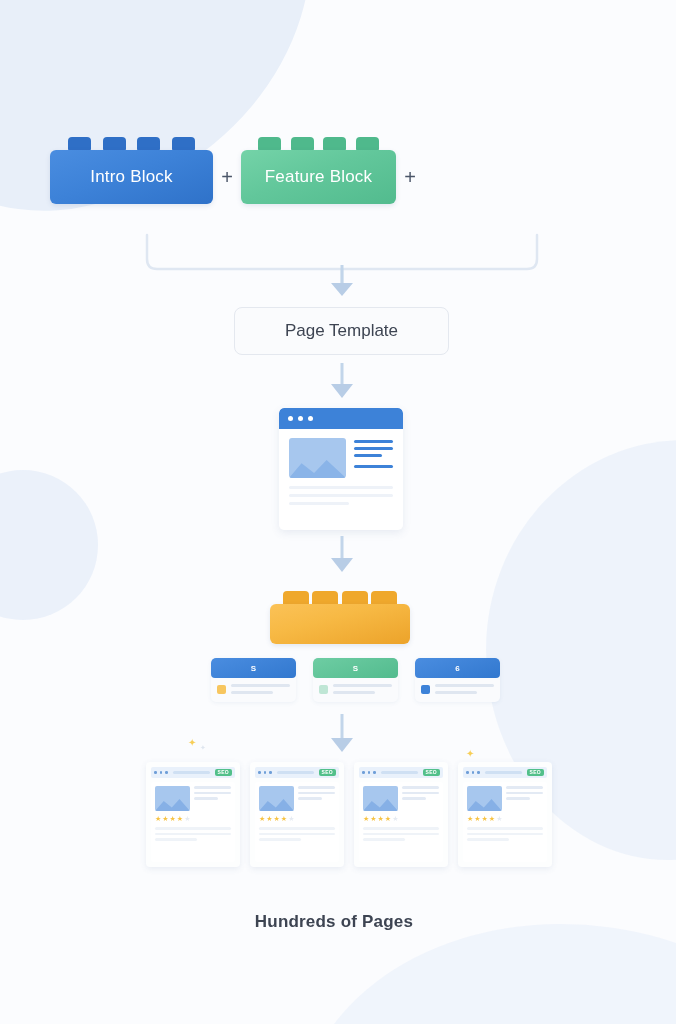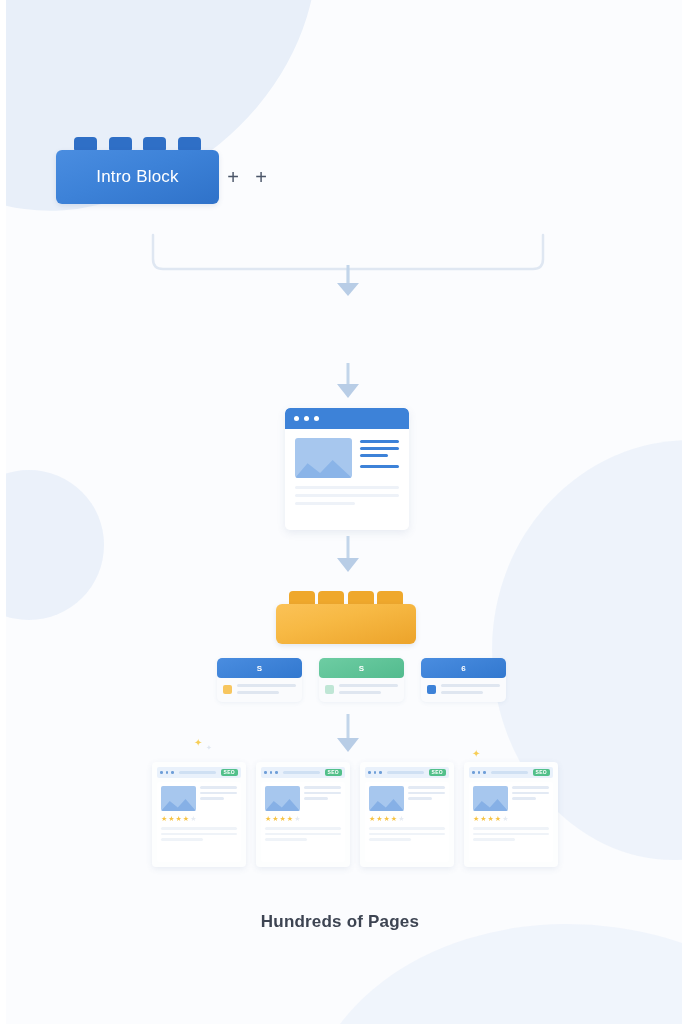--- a/index.html
+++ b/index.html
@@ -6,21 +6,20 @@
   html, body {
     width: 683px; height: 1024px;
     font-family: "Liberation Sans", sans-serif;
     overflow: hidden;
   }
   #stage {
     position: relative;
     width: 676px; height: 1024px;
     background: #fbfcfe;
     overflow: hidden;
-    margin-left: 6px;
   }
 
   
   .blob { position: absolute; pointer-events: none; }
   #blob-topleft {
     left: -150px; top: -230px;
     width: 470px; height: 430px;
     background: #e8eff9;
     border-radius: 52% 48% 60% 40% / 58% 42% 58% 42%;
     transform: rotate(-14deg);
@@ -224,35 +223,47 @@
         <span class="stud" style="background:#2f6fc6"></span>
         <span class="stud" style="background:#2f6fc6"></span>
         <span class="stud" style="background:#2f6fc6"></span>
         <span class="stud" style="background:#2f6fc6"></span>
       </div>
       <div class="brick" style="width:163px;background:linear-gradient(160deg,#4a8de0 0%,#3d82d8 45%,#2f72c9 100%)">Intro Block</div>
     </div>
 
     <span class="plus">+</span>
 
+    <div class="brick-wrap">
+      <div class="studs">
+        <span class="stud" style="background:#4fb98c"></span>
+        <span class="stud" style="background:#4fb98c"></span>
+        <span class="stud" style="background:#4fb98c"></span>
+        <span class="stud" style="background:#4fb98c"></span>
+      </div>
+      <div class="brick" style="width:155px;background:linear-gradient(160deg,#74d3a8 0%,#62c79b 45%,#52bb8e 100%)">Feature Block</div>
+    </div>
 
     <span class="plus">+</span>
 
   </div>
 
   <svg id="bracket" width="398" height="72" viewBox="0 0 398 72">
     <path d="M4 2 L4 26 Q4 36 14 36 L384 36 Q394 36 394 26 L394 2" fill="none" stroke="#dfe7f2" stroke-width="2.5" stroke-linecap="round"></path>
     <path d="M199 36 L199 52" stroke="#c9daec" stroke-width="2.5" stroke-linecap="round"></path>
   </svg>
 
   <svg class="arrow" style="left:327px;top:265px" width="30" height="34" viewBox="0 0 30 34">
     <path d="M15 0 L15 20" stroke="#c2d5ea" stroke-width="3" stroke-linecap="round"></path>
     <path d="M4 18 L15 31 L26 18 Z" fill="#b8cde6"></path>
   </svg>
 
+  <div id="page-template">
+    <span>Page Template</span>
+  </div>
 
   <svg class="arrow" style="left:327px;top:363px" width="30" height="38" viewBox="0 0 30 38">
     <path d="M15 0 L15 23" stroke="#c2d5ea" stroke-width="3" stroke-linecap="round"></path>
     <path d="M4 21 L15 35 L26 21 Z" fill="#b8cde6"></path>
   </svg>
 
   <div id="browser">
     <div id="browser-bar">
       <span class="bdot"></span>
       <span class="bdot"></span>

